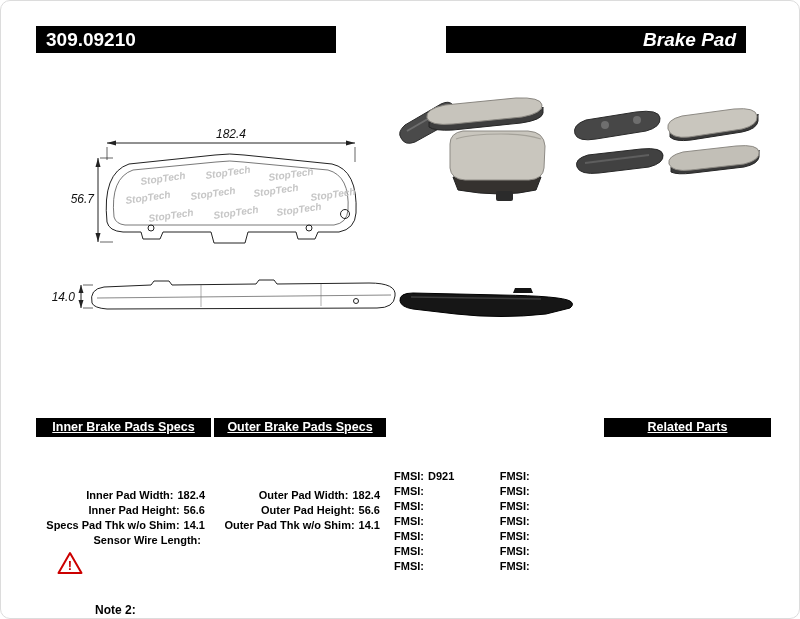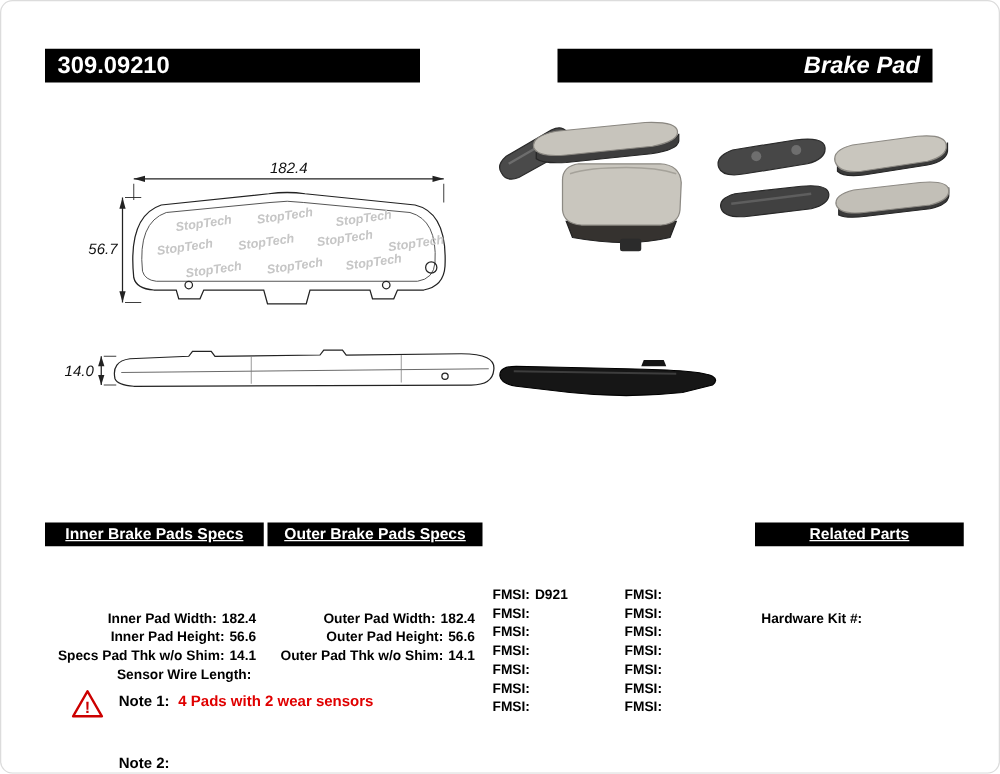--- a/index.html
+++ b/index.html
@@ -10,21 +10,21 @@
     font-family:"Liberation Sans", sans-serif;
     color:#000;
   }
   .page {
     position:relative; width:800px; height:619px;
     background:#fff; border:1px solid #dcdcdc; border-radius:10px;
     overflow:hidden;
   }
   
   .hbar {
-    position:absolute; top:38px; height:27px; background:#000; color:#fff;
+    position:absolute; top:25px; height:27px; background:#000; color:#fff;
     font-weight:bold; font-size:19px; display:flex; align-items:center;
   }
   .hbar-left  { left:35px;  width:300px; padding-left:10px; }
   .hbar-right { left:445px; width:300px; justify-content:flex-end; padding-right:10px;font-style:italic; }
 
   
   .art { position:absolute; left:0; top:0; width:800px; height:619px; pointer-events:none; }
 
   
   .spec-col { position:absolute; top:417px; }
@@ -208,29 +208,23 @@
       </div>
       <div class="spec-row fmsi-row">
         <div class="fmsi-cell-l"><span>FMSI:</span><span class="val"></span></div>
         <div class="fmsi-cell-r"><span>FMSI:</span><span class="val"></span></div>
       </div>
     </div>
   </div>
 
   <div class="spec-col col-related">
     <div class="col-header">Related Parts</div>
-    <div class="col-body">
-      <div class="spec-row la"><span>Hardware Kit #:</span><span class="val"></span></div>
-    </div>
   </div>
 
   <svg class="warning-icon" width="26" height="24" viewBox="0 0 26 24">
     <polygon points="13,2 24.5,22 1.5,22" fill="#fff" stroke="#cc0000" stroke-width="2" stroke-linejoin="round"></polygon>
     <text x="13" y="19" text-anchor="middle" font-size="13" font-weight="bold" fill="#cc0000" font-family="Liberation Sans, sans-serif">!</text>
   </svg>
-  <div class="note-line note-1">
-    <span>Note 1:</span><span class="note-red">4 Pads with 2 wear sensors</span>
-  </div>
   <div class="note-line note-2">
     <span>Note 2:</span><span class="note-red"></span>
   </div>
 
 </div>
 
 </body></html>

